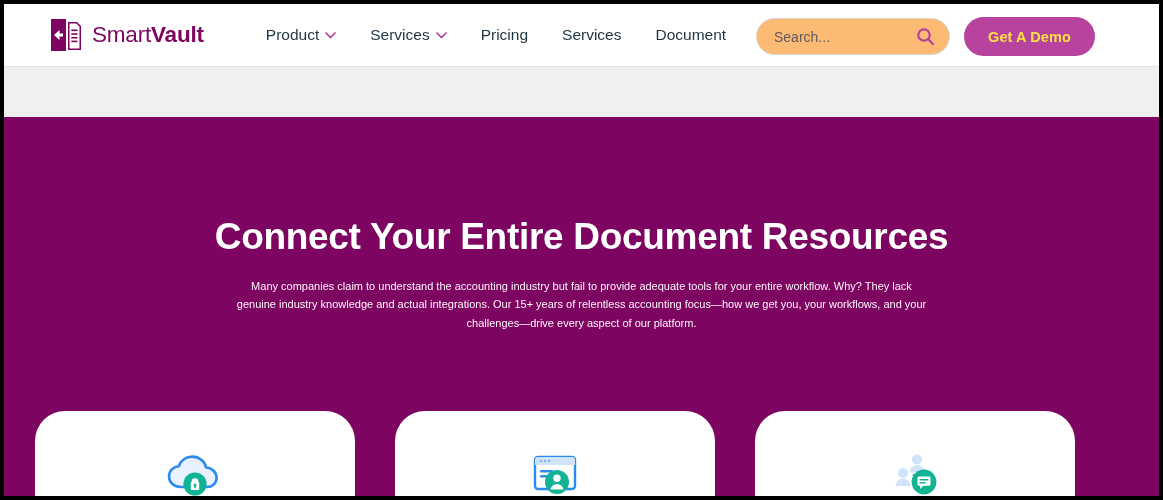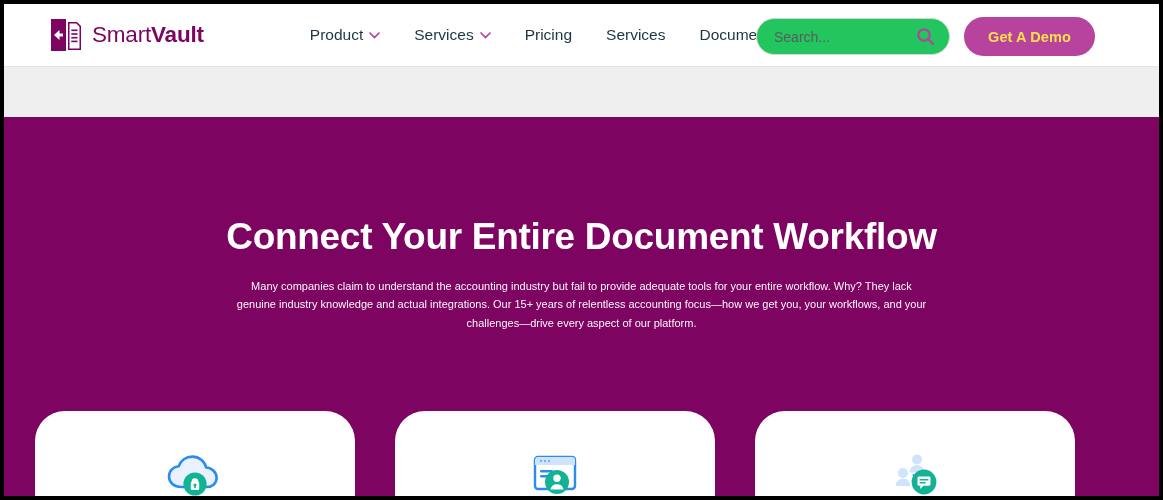--- a/index.html
+++ b/index.html
@@ -38,41 +38,41 @@
     font-size: 22.5px;
     color: #7d0460;
     letter-spacing: -0.2px;
     white-space: nowrap;
   }
   #logo-text .bold { font-weight: bold; }
 
   #nav {
     display: flex;
     align-items: center;
-    margin-left: 106px;
+    margin-left: 62px;
     gap: 34px;
   }
   .nav-item {
     display: flex;
     align-items: center;
     gap: 6px;
     font-size: 15.5px;
     color: #1d3444;
     white-space: nowrap;
     cursor: pointer;
   }
   .chev { display: block; }
 
   #search-box {
     position: absolute;
     left: 752px; top: 14px;
     width: 194px; height: 37px;
     border: 1px solid #d8d8d8;
     border-radius: 19px;
-    background: #22c55e;
+    background: #fdba74;
     display: flex;
     align-items: center;
     padding: 0 14px 0 17px;
   }
   #search-input {
     flex: 1;
     border: none;
     outline: none;
     font-family: "Liberation Sans", sans-serif;
     font-size: 14px;
@@ -206,21 +206,21 @@
         <path d="M12.3 12.3 L17 17" stroke="#b5429b" stroke-width="2.2" stroke-linecap="round"></path>
       </svg>
     </div>
 
     <button id="demo-btn">Get A Demo</button>
   </div>
 
   <div id="gray-band"></div>
 
   <div id="hero">
-    <div id="hero-title">Connect Your Entire Document Workflow</div>
+    <div id="hero-title">Connect Your Entire Document Resources</div>
     <div id="hero-sub">Many companies claim to understand the accounting industry but fail to provide adequate tools for your entire workflow. Why? They lack genuine industry knowledge and actual integrations. Our 15+ years of relentless accounting focus—how we get you, your workflows, and your challenges—drive every aspect of our platform.</div>
 
     <div class="card" id="card-1">
       <svg class="card-icon" viewBox="0 0 62 48">
         <path d="M17 36 C10 36 5 31.5 5 25.5 C5 20 9.3 15.6 14.8 15.2 C16.6 9.6 22 5.6 28.3 5.6 C35.1 5.6 40.8 10.3 42.1 16.5 C48 16.8 52.6 21.4 52.6 27 C52.6 32.3 48.3 36 43 36 Z" fill="#e8f1fd" stroke="#2b8cf0" stroke-width="2.6" stroke-linejoin="round"></path>
         <circle cx="31" cy="33" r="11.6" fill="#12b394"></circle>
         <path d="M31 27.2 a3.3 3.3 0 0 1 3.3 3.3 v1.1 h-6.6 v-1.1 a3.3 3.3 0 0 1 3.3 -3.3 Z" fill="#ffffff"></path>
         <rect x="26.8" y="30.8" width="8.4" height="8.1" rx="1.2" fill="#ffffff"></rect>
         <circle cx="31" cy="34" r="1.5" fill="#12b394"></circle>
         <rect x="30.2" y="34" width="1.6" height="3.2" fill="#12b394"></rect>

